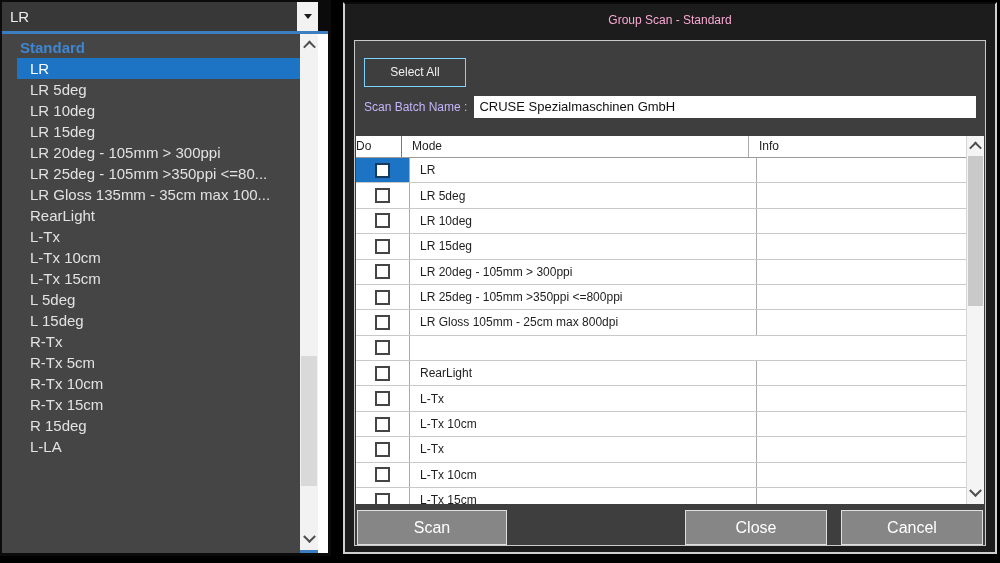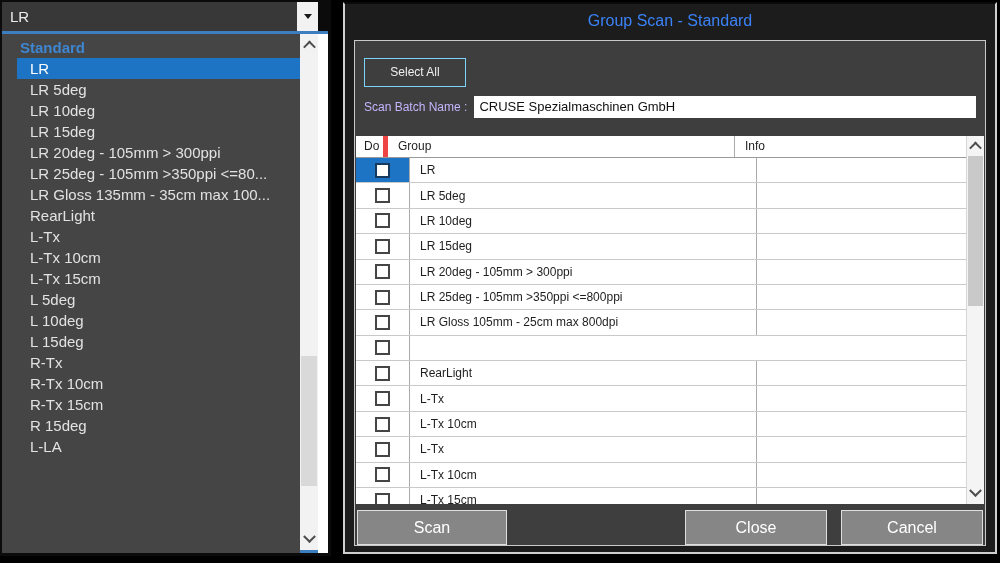--- a/index.html
+++ b/index.html
@@ -28,34 +28,34 @@
   .sb-btn.down{bottom:3px}
   .chev{width:7px;height:7px;border-left:2px solid #4d4d4d;border-top:2px solid #4d4d4d;display:block}
   .chev.up{transform:rotate(45deg) translate(1px,1px)}
   .chev.down{transform:rotate(225deg) translate(2px,2px)}
   .sb-thumb{position:absolute;left:1px;right:1px;background:#d9d9d9}
   .vscroll .sb-thumb{top:322px;height:130px}
 
   
   .dialog{position:absolute;left:343px;top:2px;width:654px;height:552px;background:#1c1c1c;
           border:2px solid #cfcfcf;border-top-color:#0a0a0a;box-sizing:border-box}
-  .dlg-title{height:31px;line-height:33px;text-align:center;color:#3b82f6;font-size:16px}
+  .dlg-title{height:31px;line-height:33px;text-align:center;color:#f9a8d4;font-size:12px}
   .panel{position:absolute;left:9px;right:9px;top:36px;bottom:6px;border:1px solid #c9c9c9;background:#3e3e3e;
          box-sizing:border-box;display:flex;flex-direction:column;overflow:hidden}
   .select-all{margin:17px 0 0 9px;width:102px;height:29px;background:transparent;border:1px solid #7dd3fc;
               color:#f0f0f0;font-size:12px;font-family:inherit}
   .batch-row{display:flex;align-items:center;margin:9px 9px 0 9px;height:22px}
   .batch-row label{color:#c4b5fd;font-size:12px;white-space:nowrap;margin-right:7px}
   .batch-row input{flex:1;height:22px;border:none;background:#fff;color:#111;font-size:13px;padding:0 5px;
                    font-family:inherit;box-sizing:border-box;outline:none}
 
   .table{margin:18px 1px 0 1px;height:369px;background:#fff;position:relative;overflow:hidden;display:flex}
   .tmain{flex:1;display:flex;flex-direction:column;overflow:hidden}
   .thead{display:flex;height:22px;min-height:22px;border-bottom:1px solid #9a9a9a;font-size:12px;color:#1e1e1e;box-sizing:border-box}
-  .h-do{width:32px;border-right:5px solid #ef4444;display:flex;align-items:center;padding-left:8px;box-sizing:border-box}
+  .h-do{width:46px;border-right:1px solid #ef4444;display:flex;align-items:center;padding-left:0;box-sizing:border-box}
   .h-mode{width:347px;border-right:1px solid #ababab;display:flex;align-items:center;padding-left:10px;box-sizing:border-box}
   .h-info{flex:1;display:flex;align-items:center;padding-left:10px}
   .trow{display:flex;height:25.4px;min-height:25.4px;border-bottom:1px solid #c9c9c9;box-sizing:border-box}
   .cdo{width:54px;border-right:1px solid #ababab;display:flex;align-items:center;justify-content:center;box-sizing:border-box}
   .cdo.sel{background:#1d73c4}
   .cb{width:11px;height:11px;background:#fff;border:2px solid #454545;display:block}
   .cdo.sel .cb{border-color:#163a5e}
   .cmode{width:347px;border-right:1px solid #ababab;display:flex;align-items:center;padding-left:10px;
          box-sizing:border-box;font-size:12px;color:#1e1e1e;white-space:nowrap;overflow:hidden}
   .cinfo{flex:1}
@@ -87,23 +87,23 @@
         <div class="li">LR 10deg</div>
         <div class="li">LR 15deg</div>
         <div class="li">LR 20deg - 105mm &gt; 300ppi</div>
         <div class="li">LR 25deg - 105mm &gt;350ppi &lt;=80...</div>
         <div class="li">LR Gloss 135mm - 35cm max 100...</div>
         <div class="li">RearLight</div>
         <div class="li">L-Tx</div>
         <div class="li">L-Tx 10cm</div>
         <div class="li">L-Tx 15cm</div>
         <div class="li">L 5deg</div>
-        <div class="li">L 10deg</div>
         <div class="li">L 15deg</div>
         <div class="li">R-Tx</div>
+        <div class="li">R-Tx 5cm</div>
         <div class="li">R-Tx 10cm</div>
         <div class="li">R-Tx 15cm</div>
         <div class="li">R 15deg</div>
         <div class="li">L-LA</div>
       </div>
 
     <div class="vscroll">
       <span class="sb-btn up">
           <i class="chev up"></i>
         </span>
@@ -124,21 +124,21 @@
 
     <div class="batch-row">
       <label>Scan Batch Name :</label>
       <input type="text" value="CRUSE Spezialmaschinen GmbH" style="">
     </div>
 
     <div class="table">
       <div class="tmain">
         <div class="thead">
           <div class="h-do">Do</div>
-          <div class="h-mode">Group</div>
+          <div class="h-mode">Mode</div>
           <div class="h-info">Info</div>
         </div>
         <div id="table-body">
             <div class="trow">
               <div class="cdo sel">
                 <span class="cb"></span>
               </div>
               <div class="cmode">LR</div>
               <div class="cinfo"></div>
             </div>

